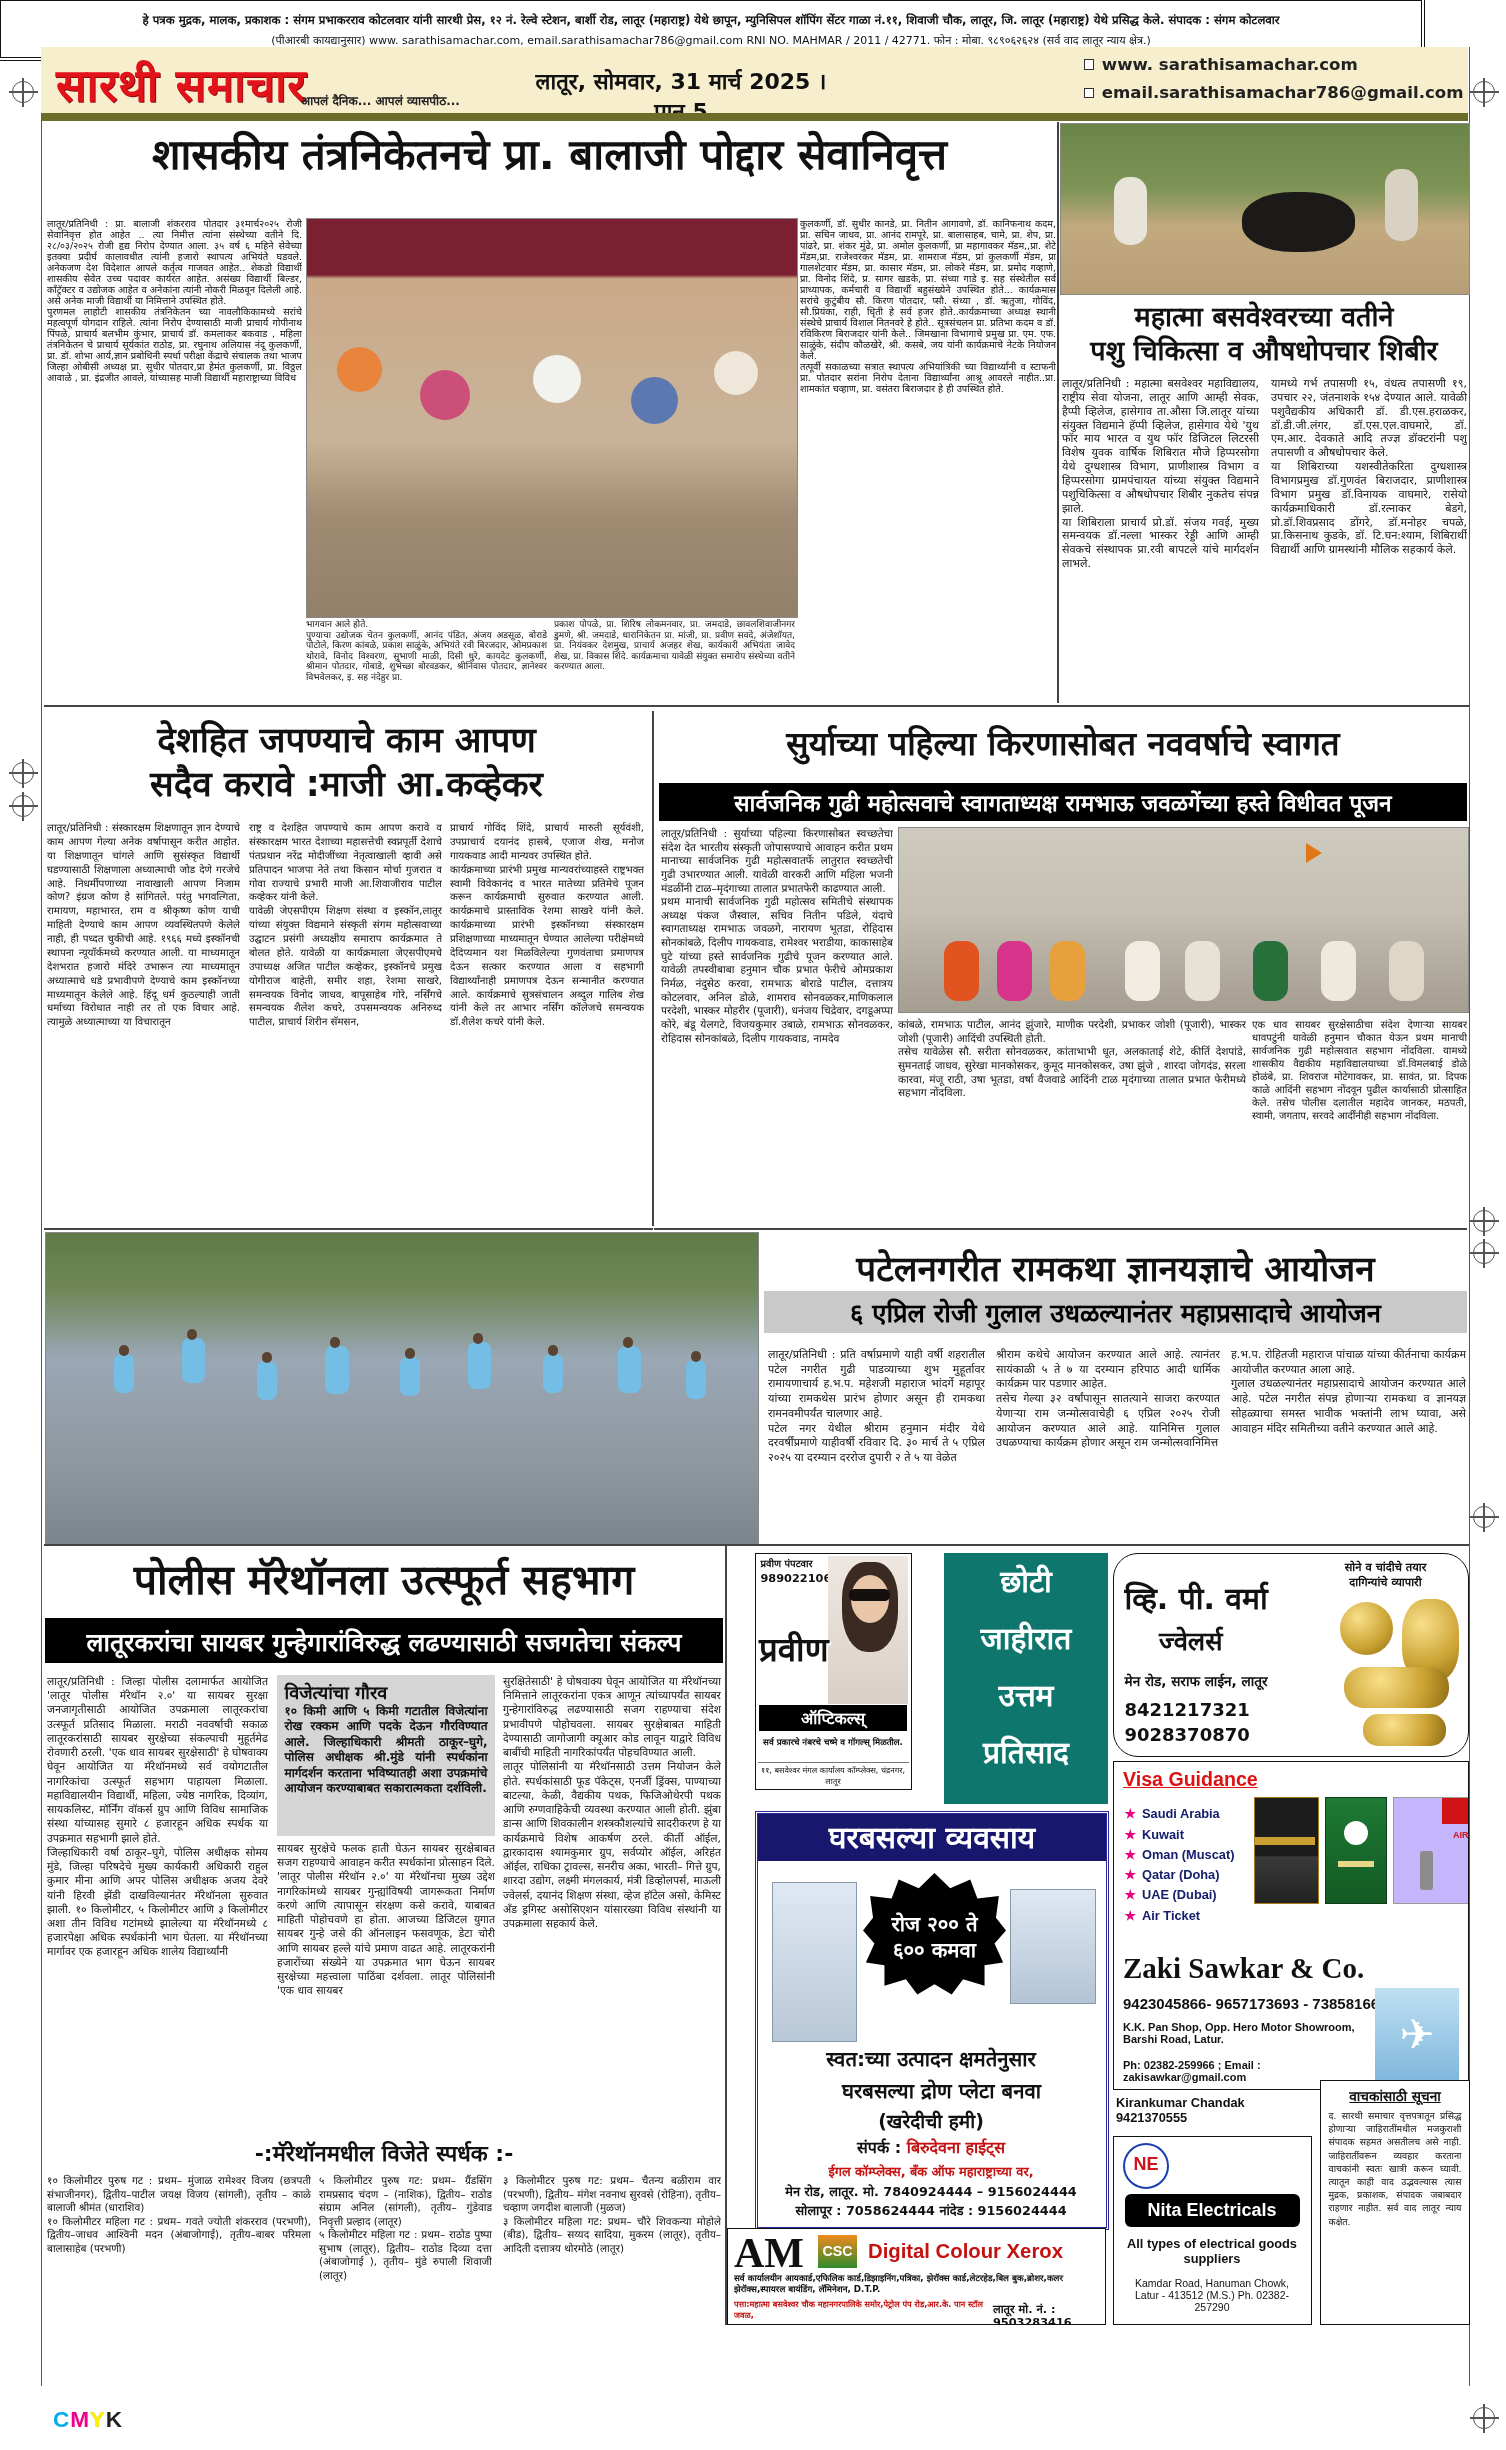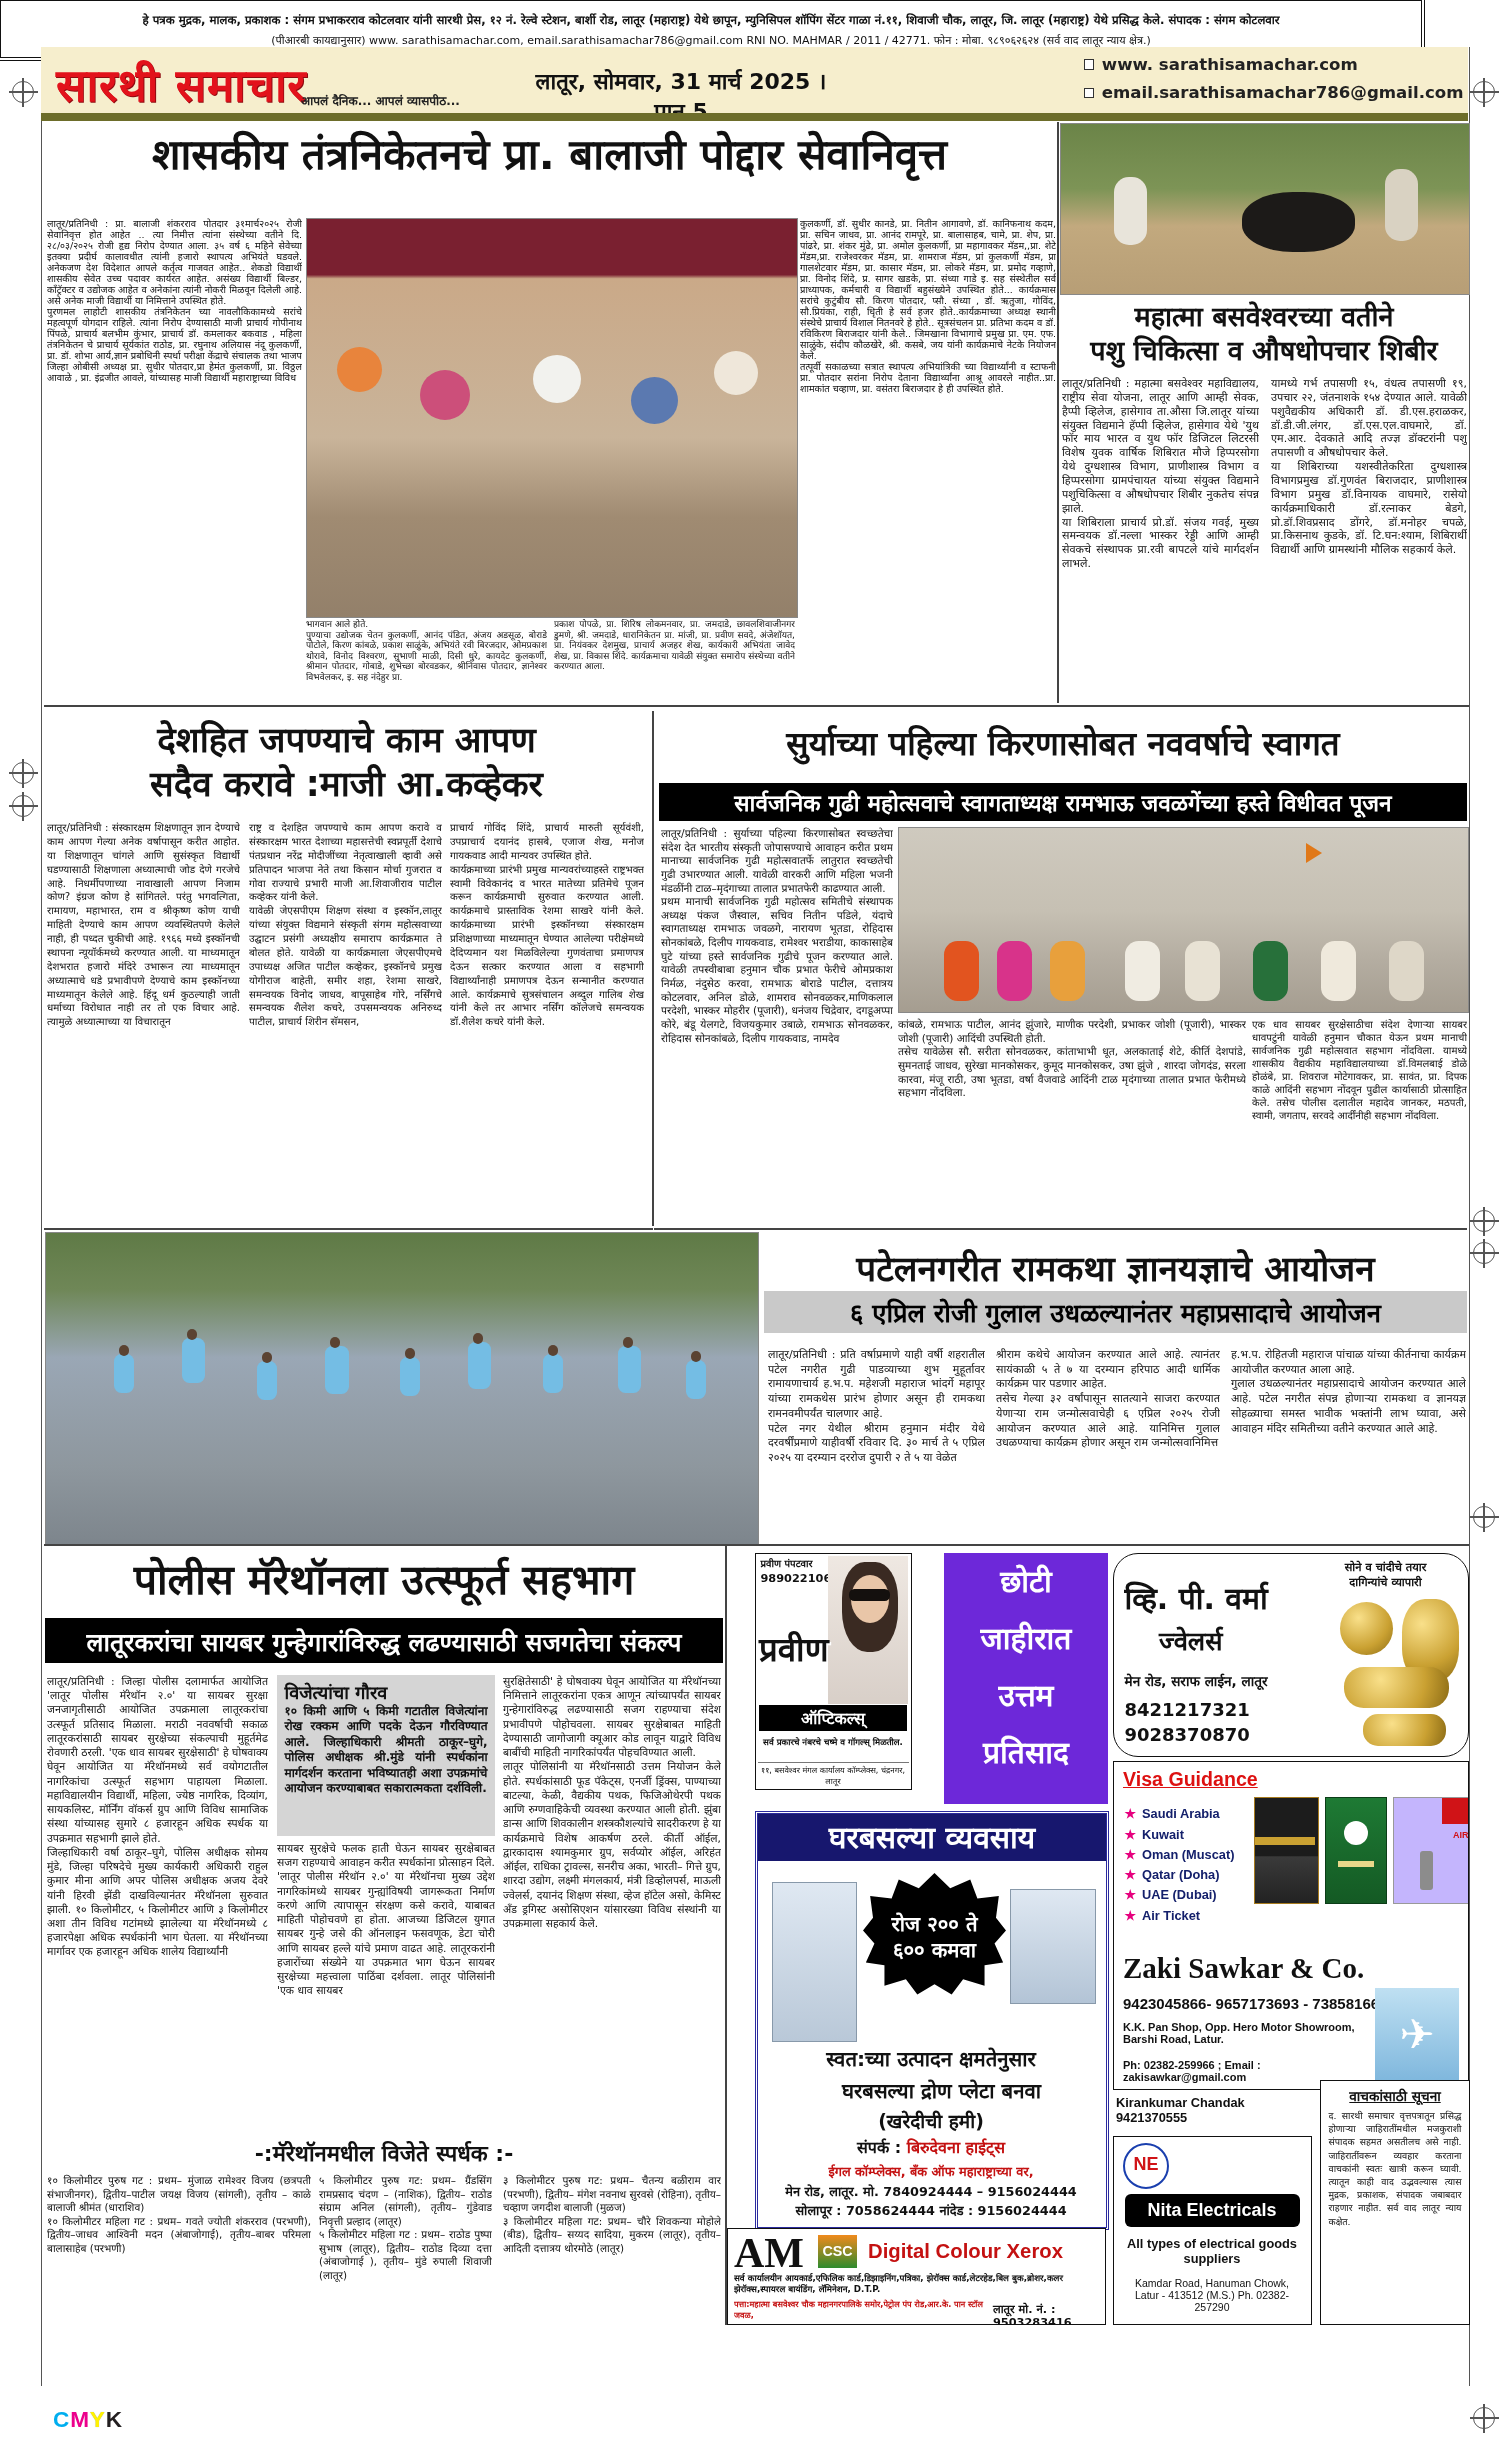--- a/index.html
+++ b/index.html
@@ -208,21 +208,21 @@
       <div class="blob" style="left:13.6px;top:6px;width:56px;height:90px;background:#3a2a22;border-radius:40% 40% 45% 45%;"></div>
       <div class="blob" style="left:22.6px;top:19.6px;width:38px;height:48px;background:#e9c6a8;"></div>
       <div class="abs" style="left:21px;top:33px;width:41px;height:12px;background:#14100e;border-radius:5.3px;"></div>
     </div>
     <div class="abs" style="left:3px;top:72px;font-size:33px;font-weight:800;text-shadow:1.5px 1.5px 0 #fff,-1.5px -1.5px 0 #fff;">प्रवीण</div>
     <div class="abs revbar" style="left:3px;top:151px;width:148px;height:25.6px;font-size:16px;">ऑप्टिकल्स्</div>
     <div class="abs ctr" style="left:1.5px;top:182px;width:151px;font-size:8.6px;font-weight:700;">सर्व प्रकारचे नंबरचे चष्मे व गॉगल्स् मिळतील.</div>
     <div class="abs ctr" style="left:1.5px;top:208px;width:151px;font-size:8px;border-top:0.8px solid #777;padding-top:1px;">११, बसवेश्वर मंगल कार्यालय कॉम्प्लेक्स, चंद्रनगर, लातूर</div>
   </div>
 
-  <div class="abs clip ctr ml" style="left:944px;top:1553px;width:164px;height:251px;background:#6d28d9;color:#fff;font-size:30px;font-weight:800;line-height:1.9;">छोटी
+  <div class="abs clip ctr ml" style="left:944px;top:1553px;width:164px;height:251px;background:#0f766e;color:#fff;font-size:30px;font-weight:800;line-height:1.9;">छोटी
 जाहीरात
 उत्तम
 प्रतिसाद</div>
 
   <div class="adbox" style="left:1113px;top:1553px;width:354px;height:202px;border-radius:25px;">
     <div class="abs" style="left:196px;top:4.5px;width:151px;font-size:11.3px;font-weight:700;text-align:center;white-space:pre-line;">सोने व चांदीचे तयार
 दागिन्यांचे व्यापारी</div>
     <div class="abs" style="left:10.5px;top:22.6px;font-size:30px;font-weight:800;">व्हि. पी. वर्मा</div>
     <div class="abs" style="left:45px;top:69px;font-size:25.6px;font-weight:800;">ज्वेलर्स</div>
     <div class="abs" style="left:10.5px;top:117px;font-size:13.6px;font-weight:700;">मेन रोड, सराफ लाईन, लातूर</div>

